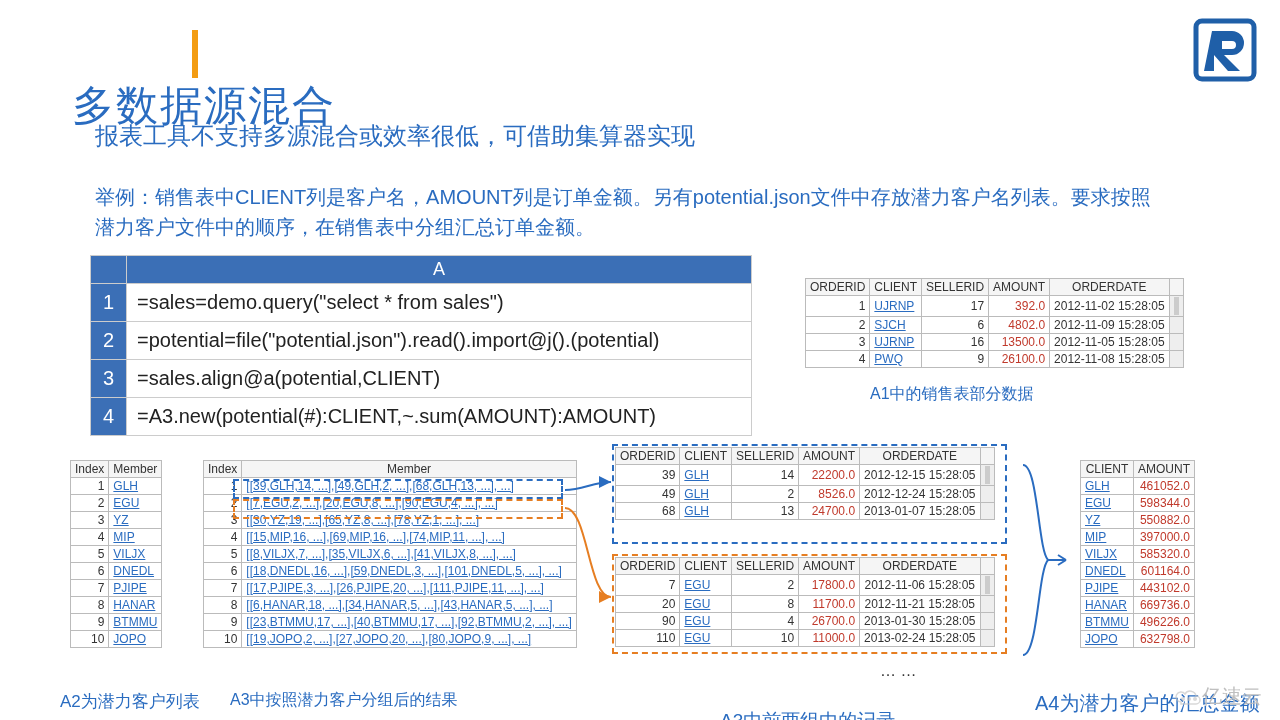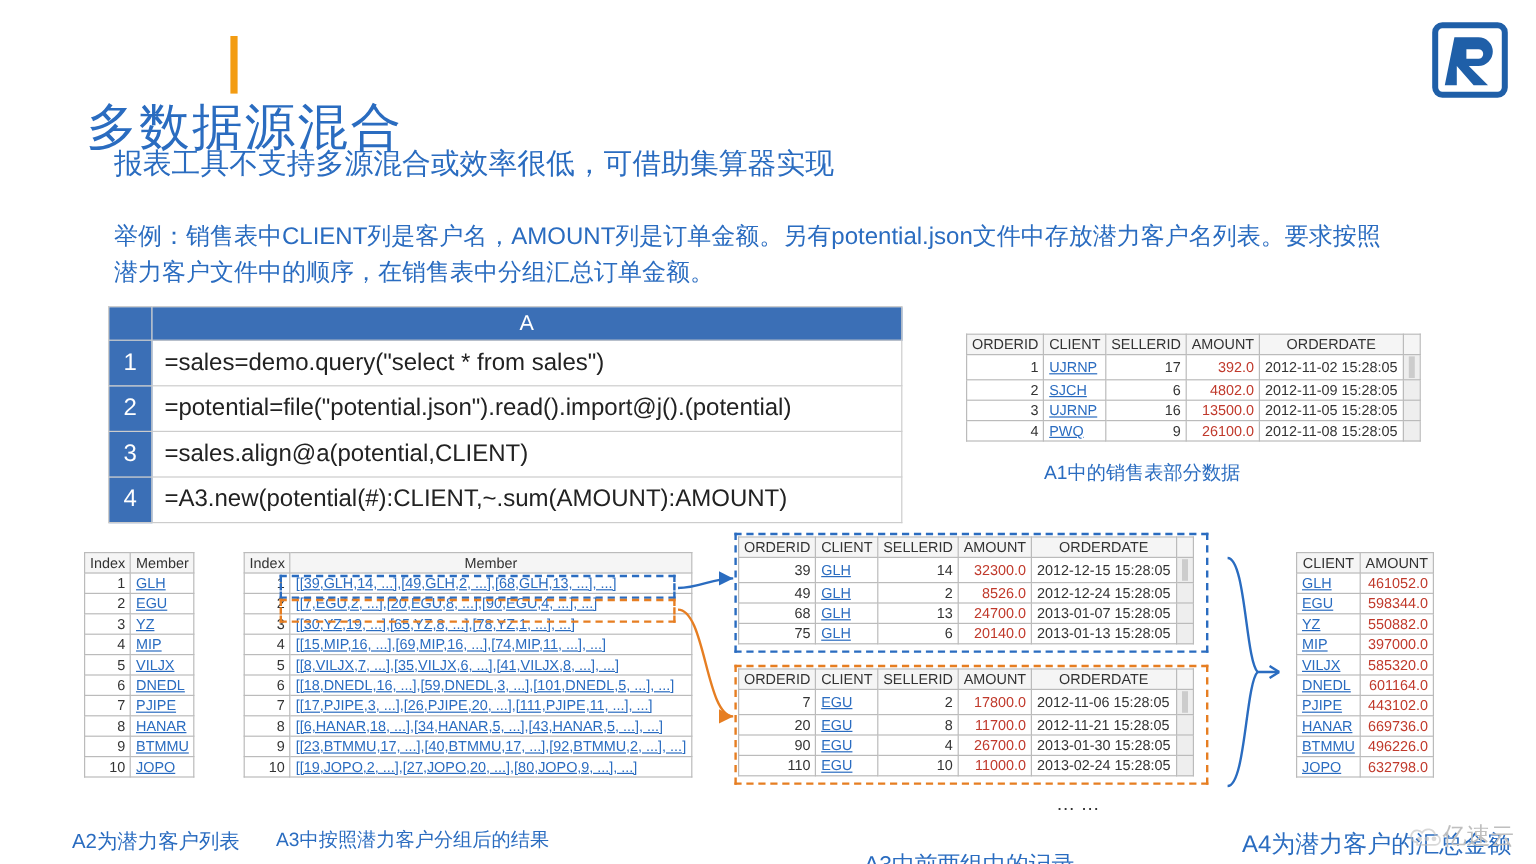--- a/index.html
+++ b/index.html
@@ -20,21 +20,21 @@
   .code-table thead th { background: #3b6fb6; color: #fff; font-weight: 400; font-size: 18px; height: 28px; }
   .code-table thead th:first-child { width: 36px; }
   .code-table thead th:last-child { width: 625px; }
   .code-table tbody td.rownum { background: #3b6fb6; color: #fff; text-align: center; font-size: 20px; height: 38px; }
   .code-table tbody td.code { font-size: 20px; color: #222; padding: 6px 10px; font-family: "Microsoft YaHei", Arial, sans-serif; }
 
   
   .data-table { border-collapse: collapse; font-size: 12px; font-family: Arial, sans-serif; color: #333; }
   .data-table th, .data-table td { border: 1px solid #bbb; padding: 1px 4px; text-align: right; height: 17px; }
   .data-table th { background: #f5f5f5; font-weight: 400; text-align: center; }
-  .data-table td.txt { text-align: left; }
+  .data-table td.txt { text-align: center; }
   .data-table td.lnk { text-align: left; color: #2a6cc0; text-decoration: underline; }
   .data-table td.red { color: #c0392b; }
   .scroll-col { width: 14px; background: #eee; padding:0; border-left:1px solid #bbb; }
   .scroll-thumb { background:#ccc; height:18px; margin:0; }
 
   
   .sales-preview { position: absolute; left: 805px; top: 278px; }
   .sales-caption { position: absolute; left: 870px; top: 384px; font-size: 16px; color: #2a6cc0; }
 
   .a2-table { position: absolute; left: 70px; top: 460px; }
@@ -281,48 +281,40 @@
           <th>AMOUNT</th>
           <th>ORDERDATE</th>
           <th class="scroll-col"></th>
         </tr>
       </thead>
       <tbody>
         <tr>
           <td>39</td>
           <td class="lnk">GLH</td>
           <td>14</td>
-          <td class="red">32300.0</td>
+          <td class="red">22200.0</td>
           <td class="txt">2012-12-15 15:28:05</td>
           <td class="scroll-col">
             <div class="scroll-thumb"></div>
           </td>
         </tr>
         <tr>
           <td>49</td>
           <td class="lnk">GLH</td>
           <td>2</td>
           <td class="red">8526.0</td>
           <td class="txt">2012-12-24 15:28:05</td>
           <td class="scroll-col"></td>
         </tr>
         <tr>
           <td>68</td>
           <td class="lnk">GLH</td>
           <td>13</td>
           <td class="red">24700.0</td>
           <td class="txt">2013-01-07 15:28:05</td>
-          <td class="scroll-col"></td>
-        </tr>
-        <tr>
-          <td>75</td>
-          <td class="lnk">GLH</td>
-          <td>6</td>
-          <td class="red">20140.0</td>
-          <td class="txt">2013-01-13 15:28:05</td>
           <td class="scroll-col"></td>
         </tr>
       </tbody>
     </table>
   </div>
 <div class="group2">
     <table class="data-table">
       <thead>
         <tr>
           <th>ORDERID</th>

